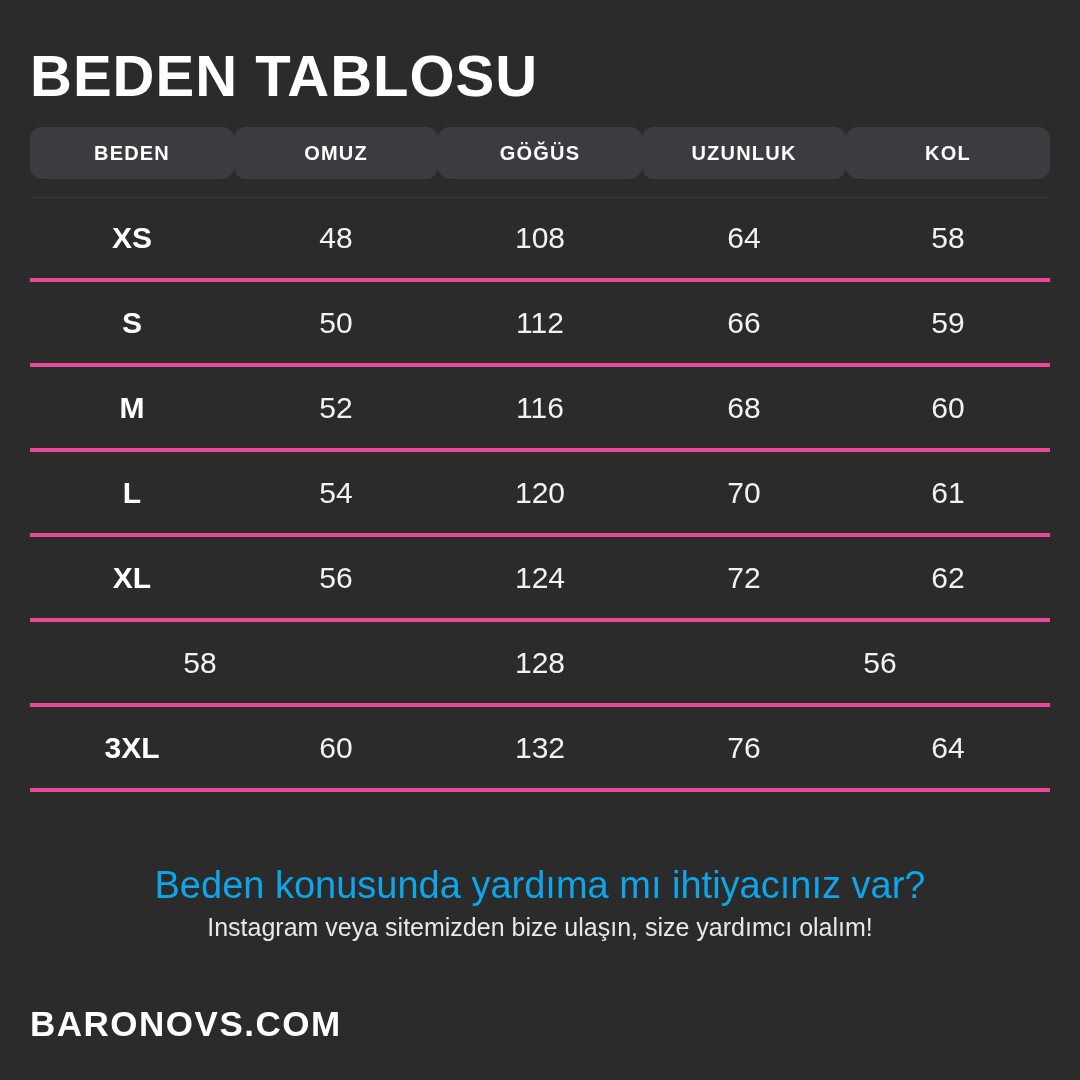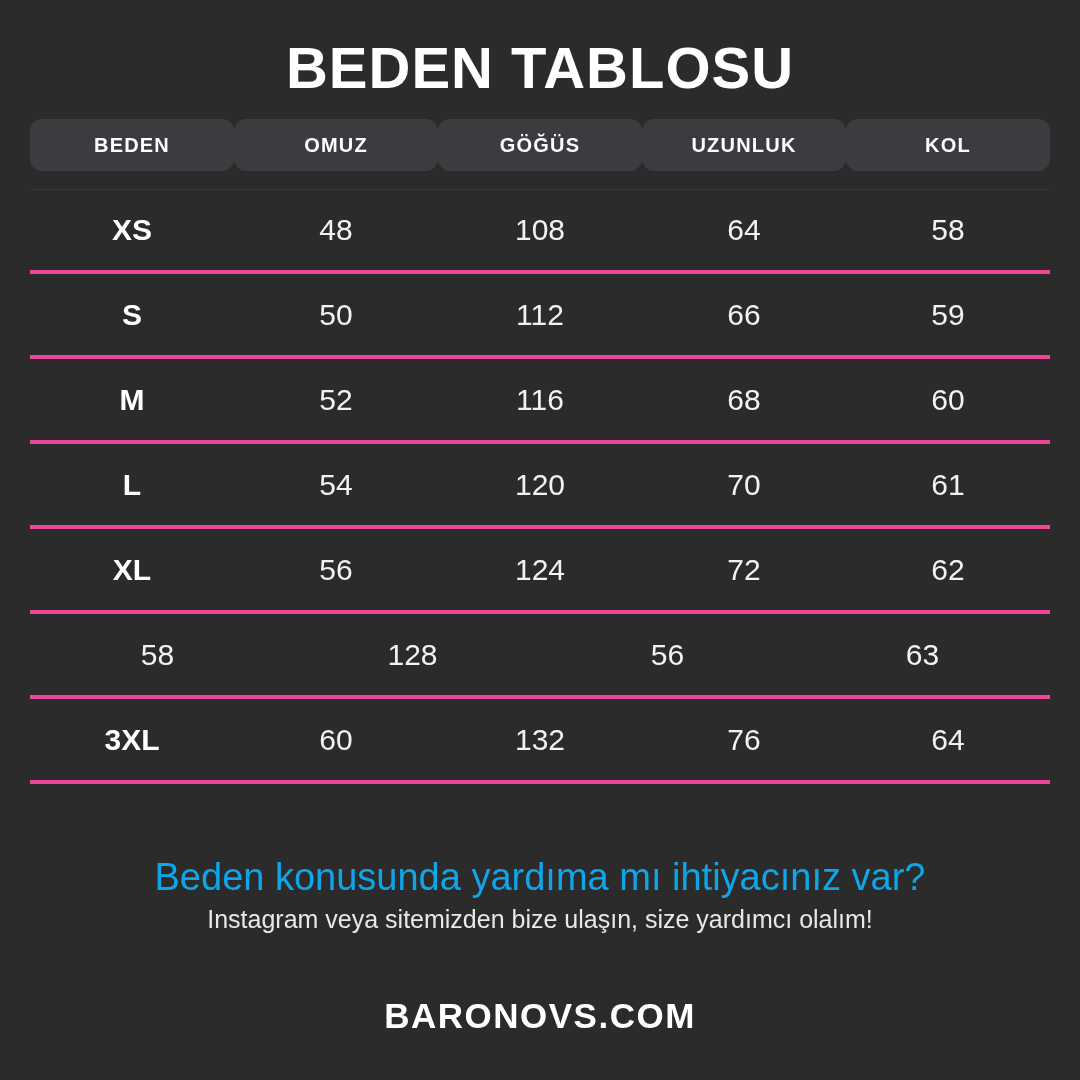--- a/index.html
+++ b/index.html
@@ -15,22 +15,22 @@
     color: #ffffff;
     overflow: hidden;
   }
 
   .page {
     width: 1080px;
     height: 1080px;
     background: #2b2b2b;
     display: flex;
     flex-direction: column;
-    align-items: center;
-    padding: 0 30px;
+    align-items: flex-start;
+    padding: 8px 30px;
   }
 
   .title {
     font-size: 58px;
     font-weight: bold;
     letter-spacing: 1px;
     text-align: center;
     margin-top: 34px;
     margin-bottom: 18px;
     color: #ffffff;
@@ -175,21 +175,20 @@
         <div class="cell">56</div>
         <div class="cell">124</div>
         <div class="cell">72</div>
         <div class="cell">62</div>
       </div>
 
       <div class="row">
         <div class="cell">58</div>
         <div class="cell">128</div>
         <div class="cell">56</div>
-        <div class="cell">63</div>
       </div>
 
       <div class="row">
         <div class="cell size-label">3XL</div>
         <div class="cell">60</div>
         <div class="cell">132</div>
         <div class="cell">76</div>
         <div class="cell">64</div>
       </div>
 

